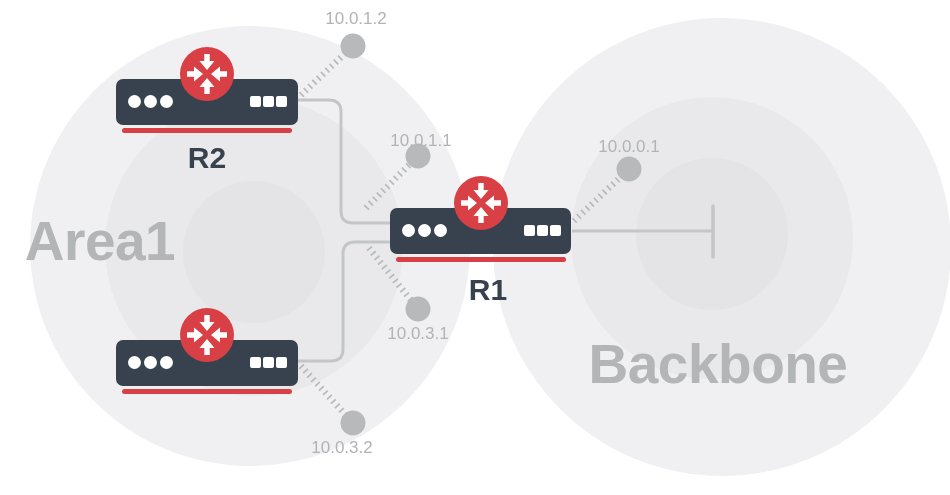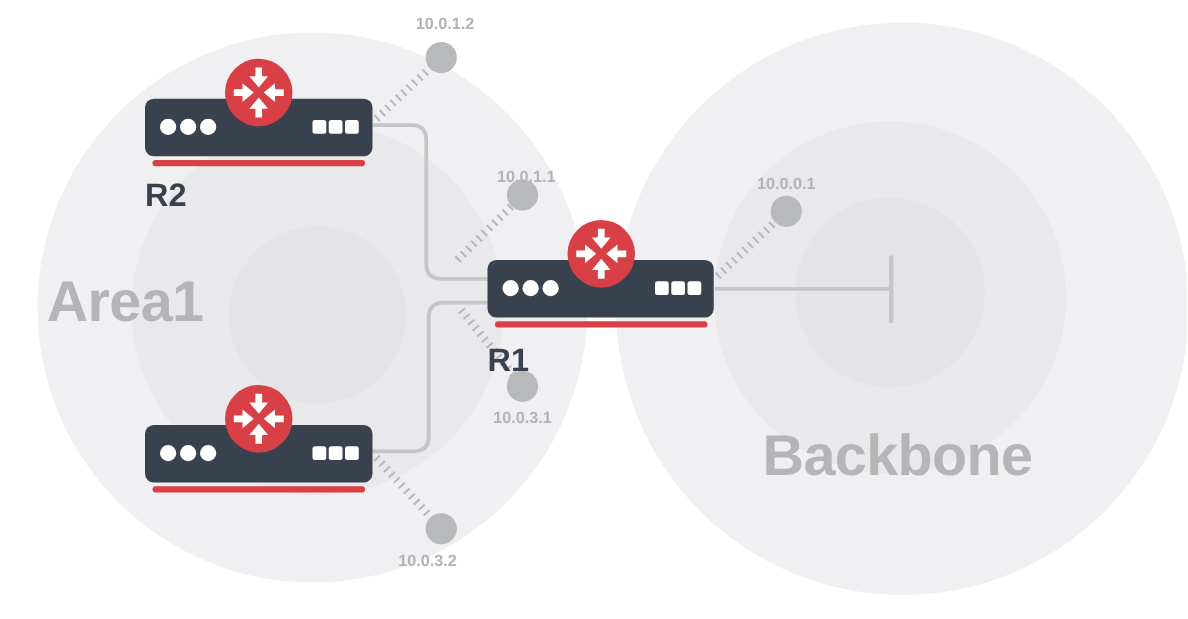--- a/index.html
+++ b/index.html
@@ -28,24 +28,24 @@
   .icon-arrow{fill:#ffffff;}
 
   .router{position:absolute;width:182px;height:46px;}
   .router-body{position:absolute;left:0;top:0;width:182px;height:46px;background:var(--router-body);border-radius:7px;}
   .dot{position:absolute;width:13px;height:13px;border-radius:50%;background:#ffffff;top:15.5px;}
   .dot.d1{left:12px;} .dot.d2{left:28px;} .dot.d3{left:44px;}
   .sq{position:absolute;width:11px;height:11px;border-radius:2px;background:#ffffff;top:16.5px;}
   .sq.s1{left:134px;} .sq.s2{left:147px;} .sq.s3{left:160px;}
   .router-icon{position:absolute;left:63px;top:-33px;width:56px;height:56px;}
   .router-bar{position:absolute;left:6px;top:49px;width:170px;height:5px;border-radius:2.5px;background:var(--accent-red);}
-  .router-label{position:absolute;left:0;top:62px;width:100%;text-align:left;font-size:26px;font-weight:bold;color:var(--router-body);}
+  .router-label{position:absolute;left:0;top:62px;width:100%;text-align:center;font-size:30px;font-weight:bold;color:var(--router-body);}
 
-  .ip-label{position:absolute;transform:translate(-50%,-50%);font-size:13px;font-weight:bold;color:var(--ip-label-gray);white-space:nowrap;}
-  .area-label{position:absolute;transform:translate(-50%,-50%);font-size:46px;font-weight:bold;letter-spacing:-0.5px;color:var(--area-label-gray);white-space:nowrap;}
+  .ip-label{position:absolute;transform:translate(-50%,-50%);font-size:17px;font-weight:normal;color:var(--ip-label-gray);white-space:nowrap;}
+  .area-label{position:absolute;transform:translate(-50%,-50%);font-size:55px;font-weight:bold;letter-spacing:-0.5px;color:var(--area-label-gray);white-space:nowrap;}
 </style>
 </head>
 <body>
 
 <div class="stage">
 
   <svg width="0" height="0" style="position:absolute" aria-hidden="true">
     <defs>
       <g id="router-glyph">
         <circle cx="28" cy="28" r="27" class="icon-red"></circle>

